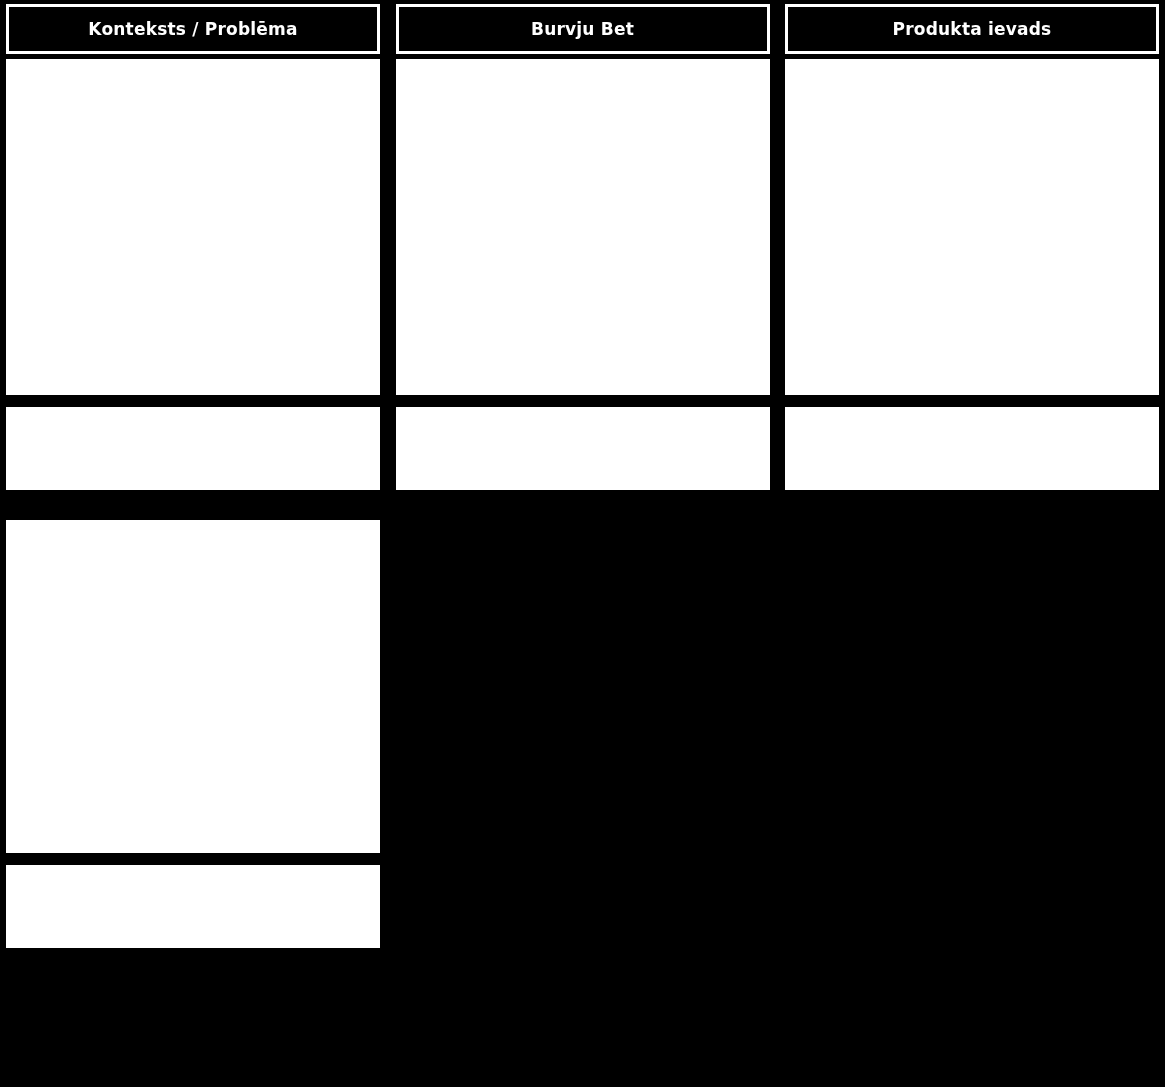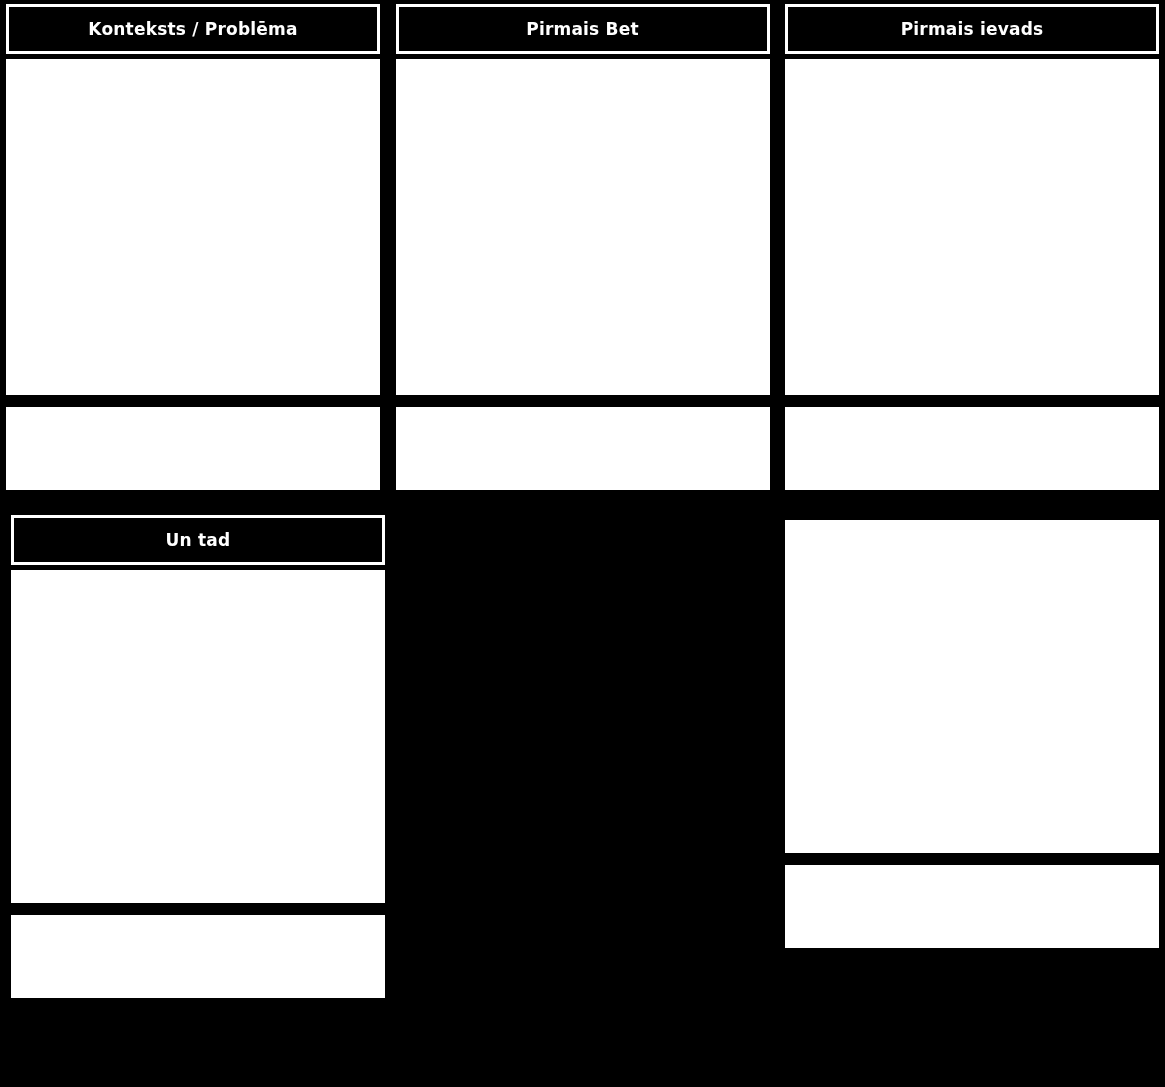--- a/index.html
+++ b/index.html
@@ -75,43 +75,38 @@
 
   <div class="row">
 
     <div class="cell">
       <div class="panel-title">Konteksts / Problēma</div>
       <div class="panel-canvas"></div>
       <div class="panel-notes"></div>
     </div>
 
     <div class="cell cell-mid">
-      <div class="panel-title">Pirmais Bet</div>
+      <div class="panel-title">Burvju Bet</div>
       <div class="panel-canvas"></div>
       <div class="panel-notes"></div>
     </div>
 
     <div class="cell">
-      <div class="panel-title">Pirmais ievads</div>
+      <div class="panel-title">Produkta ievads</div>
       <div class="panel-canvas"></div>
       <div class="panel-notes"></div>
     </div>
 
   </div>
 
   <div class="row-gap"></div>
 
   <div class="row">
 
 
-    <div class="cell cell-mid">
-      <div class="panel-title">Un tad</div>
-      <div class="panel-canvas tall"></div>
-      <div class="panel-notes short"></div>
-    </div>
 
     <div class="cell">
       <div class="panel-canvas tall"></div>
       <div class="panel-notes short"></div>
     </div>
 
   </div>
 
 </div>
 

